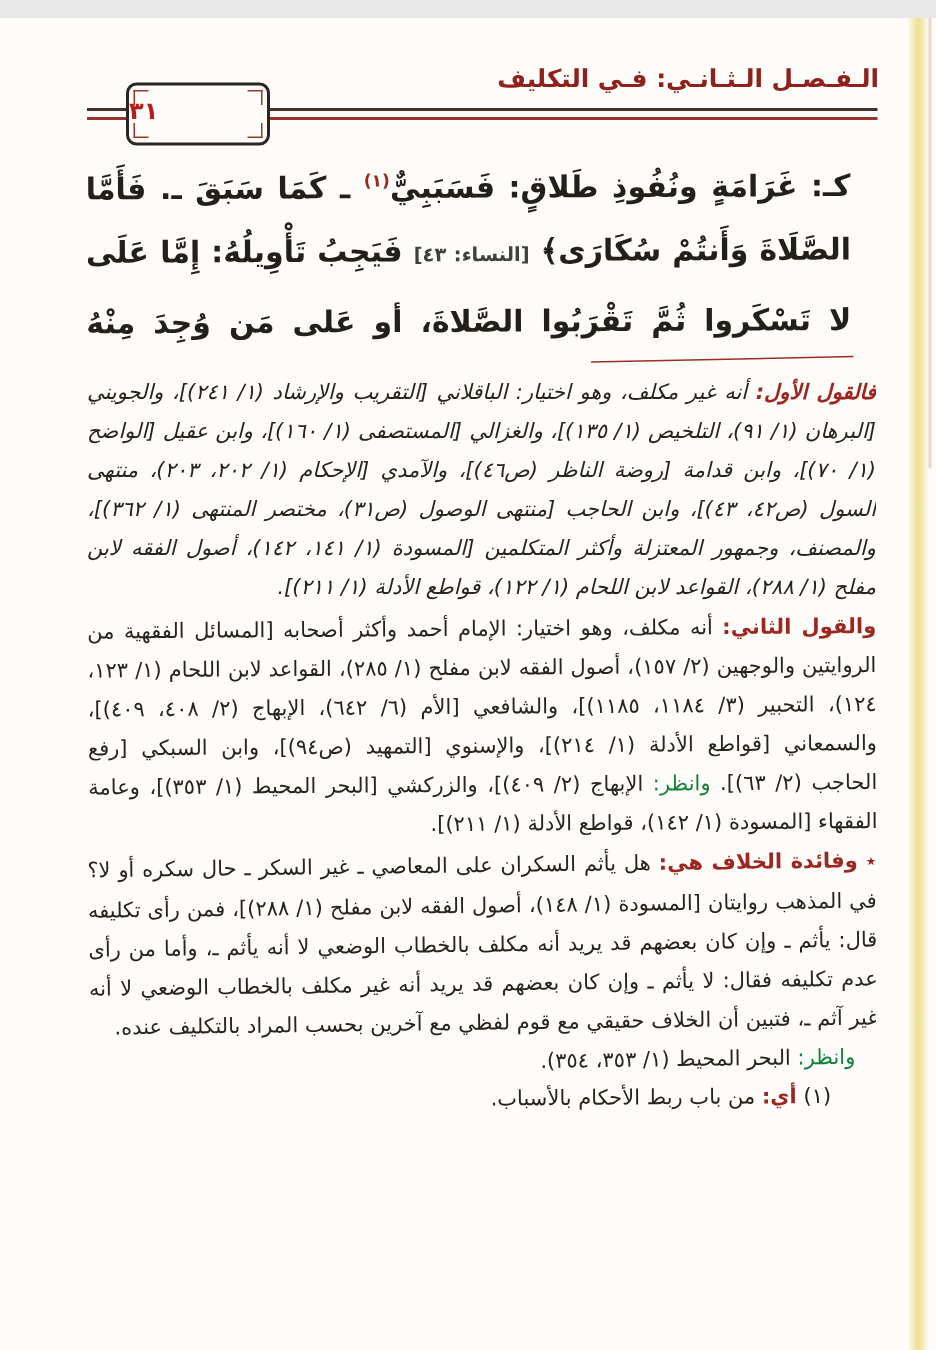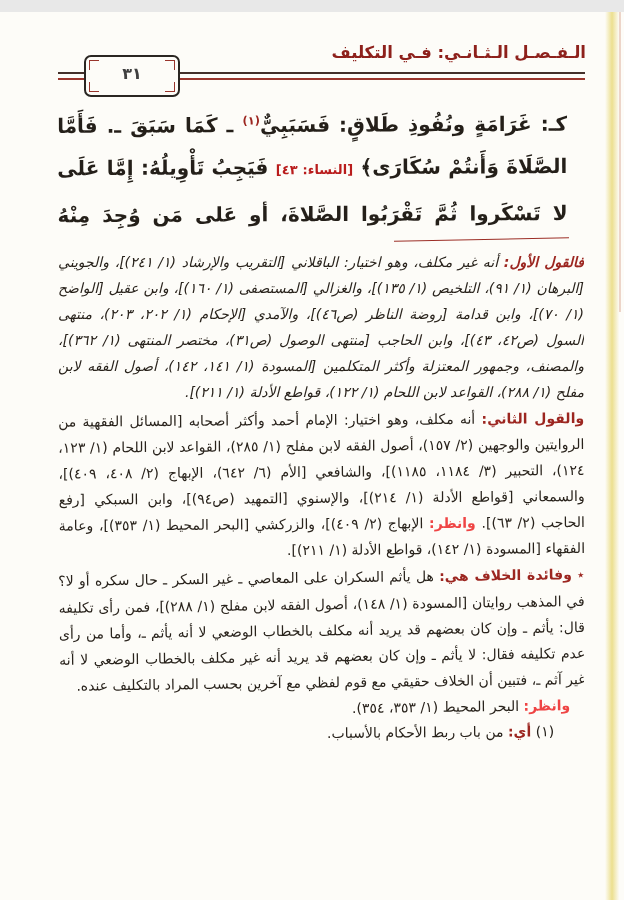--- a/index.html
+++ b/index.html
@@ -40,54 +40,54 @@
   .page-num-box{
     position:absolute;top:43px;left:84px;width:92px;height:38px;
     border:2px solid #2a2622;border-radius:7px;background:#fdfcf8;
   }
   .corner{position:absolute;width:9px;height:9px;}
   .c-tl{top:3px;right:3px;border-top:1.8px solid var(--rule-red);border-right:1.8px solid var(--rule-red);}
   .c-tr{top:3px;left:3px;border-top:1.8px solid var(--rule-red);border-left:1.8px solid var(--rule-red);}
   .c-bl{bottom:3px;right:3px;border-bottom:1.8px solid var(--rule-red);border-right:1.8px solid var(--rule-red);}
   .c-br{bottom:3px;left:3px;border-bottom:1.8px solid var(--rule-red);border-left:1.8px solid var(--rule-red);}
   .page-num{
-    display:block;width:100%;height:34px;line-height:34px;text-align:center;
-    font-size:16px;font-weight:bold;color:#404040;
+    display:block;width:100%;height:34px;line-height:34px;text-align:left;
+    font-size:16px;font-weight:bold;color:#b91c1c;
   }
   
   .main-text{
     position:absolute;top:84px;right:57px;left:57px;
     direction:rtl;font-size:20px;font-weight:bold;color:#241f19;
     transform:rotate(-0.25deg);transform-origin:top right;
   }
   .m-line{
     margin:0;height:47px;line-height:47px;overflow:hidden;
     text-align:justify;text-align-last:justify;-moz-text-align-last:justify;
   }
-  .verse-ref{font-size:13px;font-weight:bold;color:#b91c1c;}
+  .verse-ref{font-size:13px;font-weight:bold;color:#404040;}
   .fn-ref{font-size:11.5px;color:var(--accent-red);font-weight:bold;vertical-align:super;letter-spacing:-1px;}
   
   .fn-sep{
     position:absolute;top:227px;right:55px;width:175px;height:0;
     border-top:1.7px solid #9c2e26;transform:rotate(-1.2deg);
   }
   
   .footnotes{
     position:absolute;top:237px;right:40px;left:58px;bottom:14px;
     direction:rtl;font-size:14px;line-height:26px;color:#29231c;
     text-align:justify;overflow:hidden;
   }
   .fn-para{margin:0;transform-origin:top right;}
   .p1{position:relative;font-style:italic;}
   .p2{transform:rotate(-0.4deg);}
   .p3{transform:rotate(-0.75deg);}
   .fn-see{margin:0;text-align:right;padding-right:14px;transform:rotate(-0.75deg);transform-origin:top right;}
   .p4{transform:rotate(-0.45deg);padding-right:30px;}
   .fn-label{color:var(--accent-red);font-weight:bold;}
-  .fn-bold{color:#ef4444;font-weight:bold;}
+  .fn-bold{color:#15803d;font-weight:normal;}
   .fn-star{color:var(--accent-red);font-size:13px;}
   .fn-num{color:#24201a;}
   
   .bottom-edge{position:absolute;left:0;right:0;top:889px;height:3.5px;background:#17130f;}
 </style>
 </head>
 <body>
 
 <div class="page">
   <div class="page-edge"></div>

